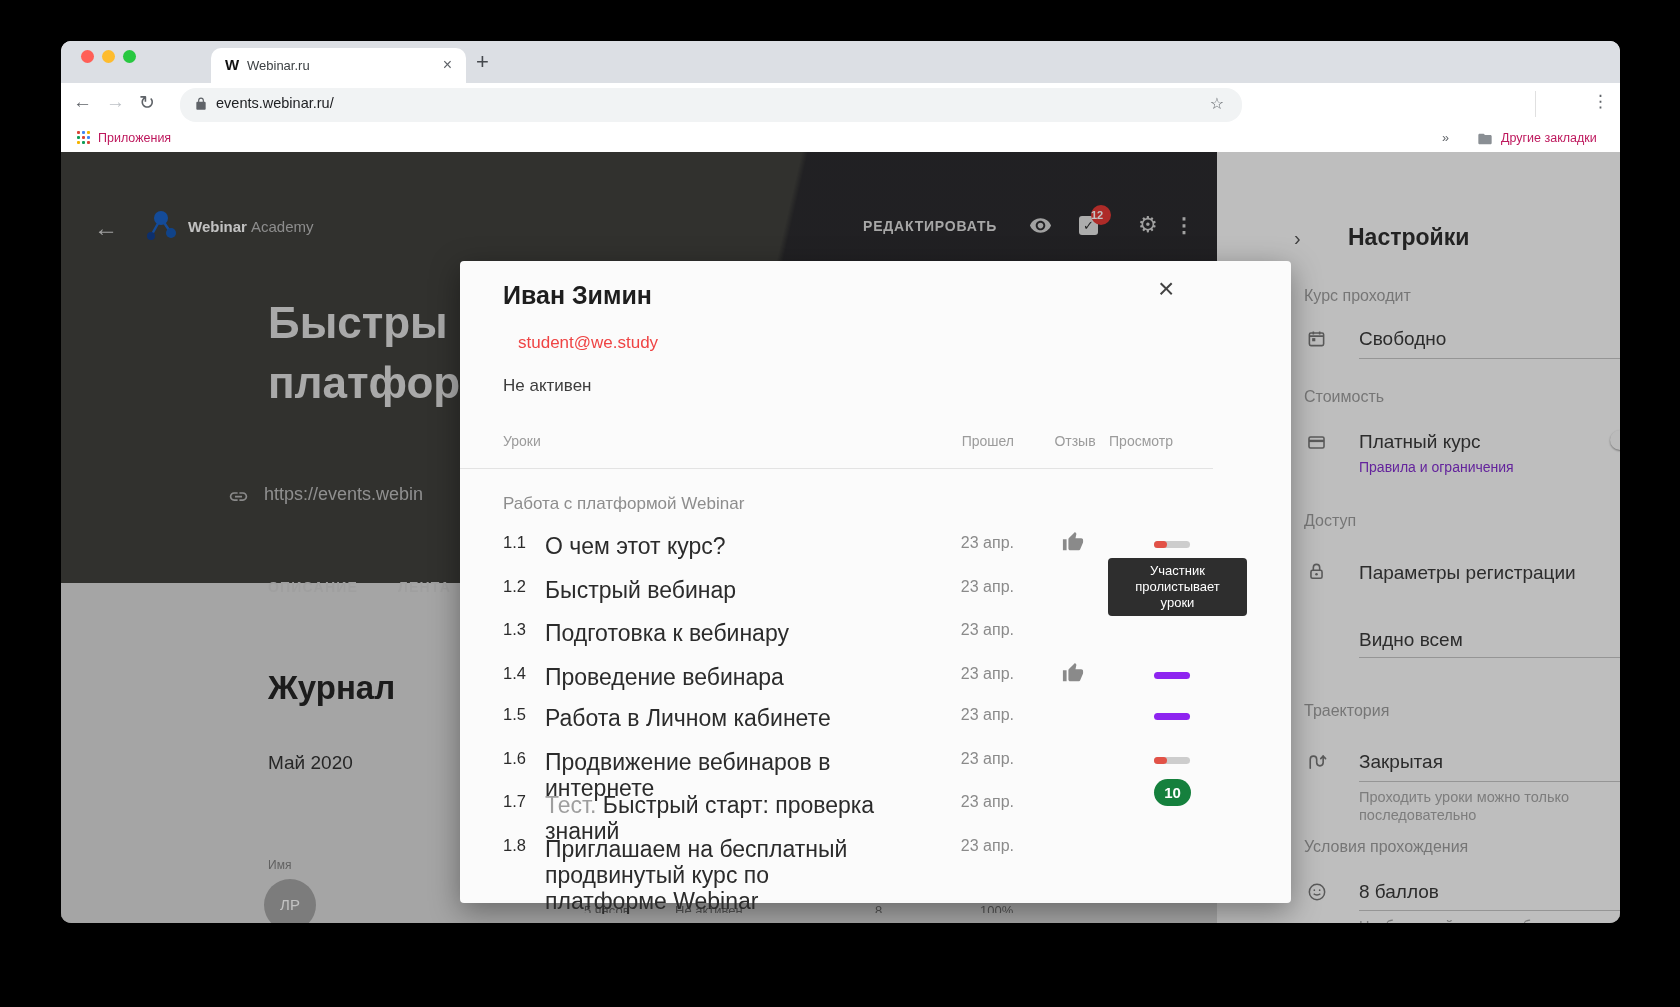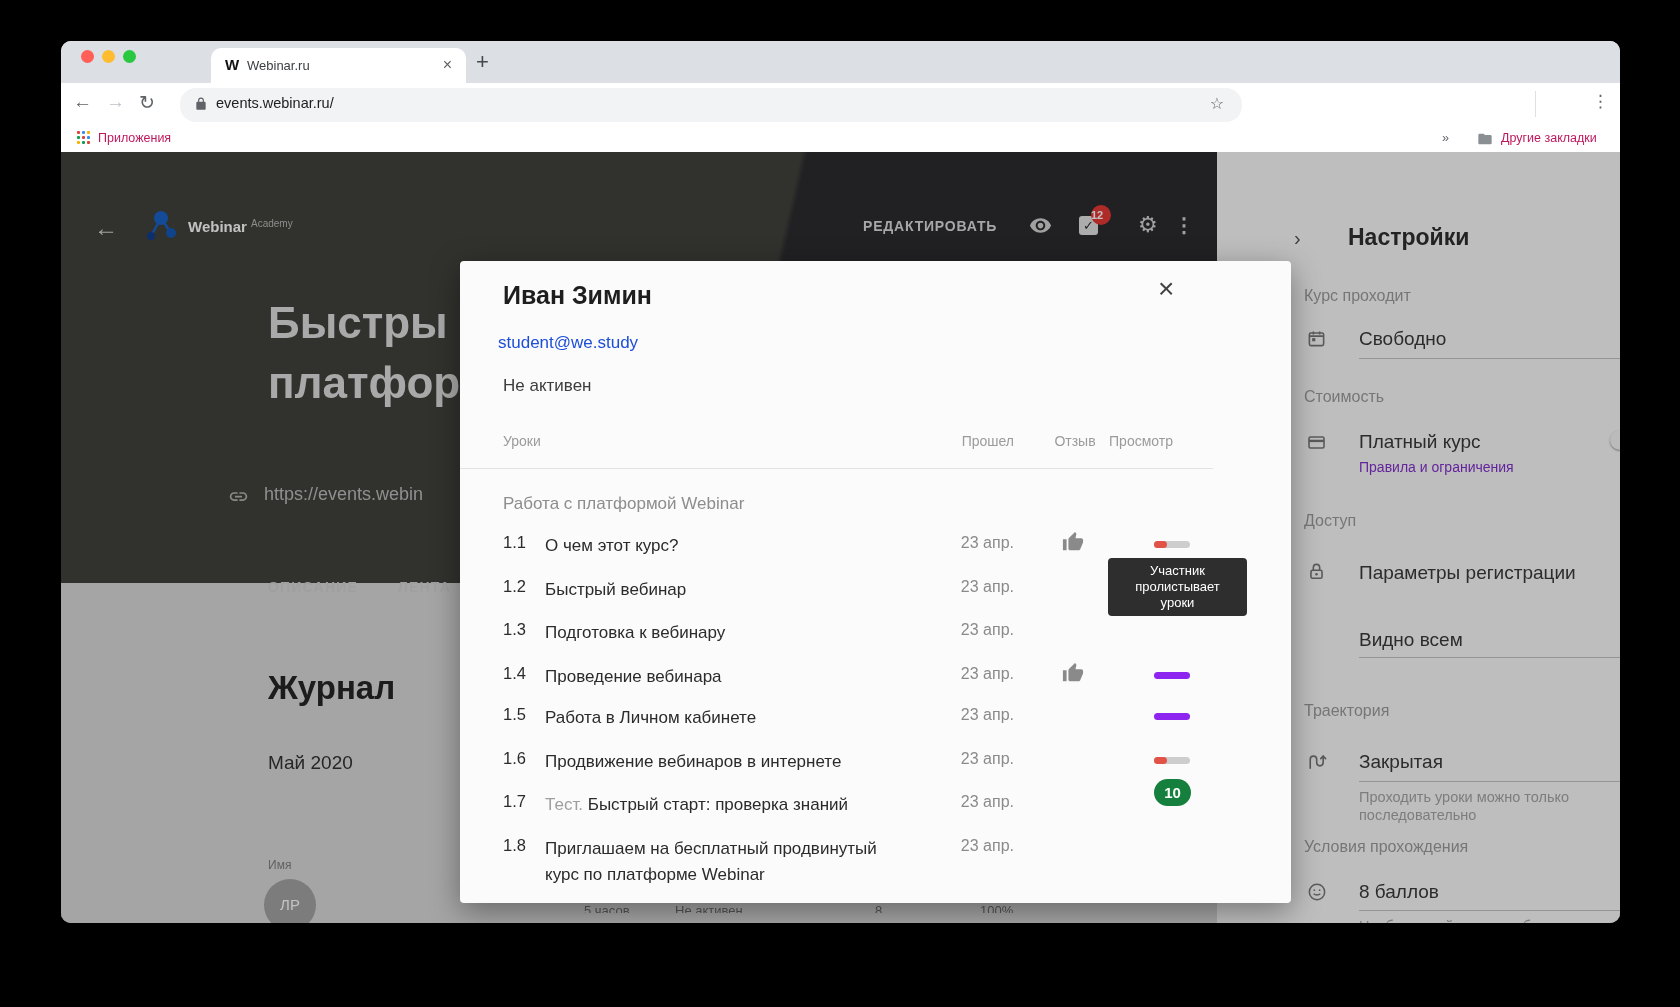--- a/index.html
+++ b/index.html
@@ -48,27 +48,27 @@
   .sb-value{position:absolute;left:142px;color:#3A3A3A;font-size:19px;}
   .sb-line{position:absolute;left:142px;width:296px;height:1px;background:#C4C4C4;}
   .sb-desc{position:absolute;left:142px;width:308px;color:#A5A5A5;font-size:14.5px;line-height:18px;}
   .sb-icon{position:absolute;left:90px;color:#777;}
   .dim{position:absolute;inset:0;background:rgba(0,0,0,0.24);z-index:20;}
   
   .modal{position:absolute;left:399px;top:109px;width:831px;height:642px;background:#FBFBFB;
          border-radius:4px;box-shadow:0 8px 30px rgba(0,0,0,.38);z-index:30;}
   .m-title{position:absolute;left:43px;top:20px;font-size:25px;font-weight:700;color:#1E1E1E;}
   .m-close{position:absolute;left:698px;top:12px;font-size:28px;color:#424242;font-weight:300;}
-  .m-email{position:absolute;left:38px;top:72px;font-size:17px;color:#1d4ed8;}
+  .m-email{position:absolute;left:58px;top:72px;font-size:17px;color:#ef4444;}
   .m-status{position:absolute;left:43px;top:115px;font-size:17px;color:#3D3D3D;}
   .m-colh{position:absolute;top:172px;font-size:14px;color:#9B9B9B;}
   .m-divider{position:absolute;left:0;top:207px;width:753px;height:1px;background:#E3E3E3;}
   .m-section{position:absolute;left:43px;top:233px;font-size:17px;color:#8D8D8D;}
   .m-num{position:absolute;left:43px;font-size:16.5px;color:#2B2B2B;}
-  .m-rowtitle{position:absolute;left:85px;width:345px;font-size:17px;color:#2B2B2B;line-height:26px;}
+  .m-rowtitle{position:absolute;left:85px;width:345px;font-size:23px;color:#2B2B2B;line-height:26px;}
   .m-prefix{color:#9E9E9E;}
   .m-date{position:absolute;left:414px;width:140px;text-align:right;font-size:16px;color:#8A8A8A;}
   .m-thumb{position:absolute;left:602px;}
   .m-bar{position:absolute;left:694px;width:36px;height:7px;border-radius:3.5px;}
   .m-bar .seg{position:absolute;left:0;top:0;width:13px;height:7px;border-radius:3.5px;}
   .m-badge{position:absolute;left:694px;width:37px;height:27px;border-radius:13.5px;
            color:#fff;font-size:15px;font-weight:700;text-align:center;line-height:27px;}
   .tooltip{position:absolute;left:1047px;top:406px;width:131px;background:rgba(30,30,30,0.93);
            border-radius:4px;color:#fff;font-size:13px;line-height:16px;text-align:center;
            padding:5px 4px;z-index:40;}
@@ -138,21 +138,21 @@
 
       <div class="cover"></div>
       <span class="hdr-ic" style="left:33px;top:62px;font-size:24px">←</span>
       <svg class="abs" style="left:83px;top:57px;z-index:11" viewBox="0 0 36 34" width="36" height="34">
         <path d="M17 9L7 27M17 9l10 15" stroke="#1B63C8" stroke-width="2.5"></path>
         <circle cx="17" cy="9" r="7" fill="#1B63C8"></circle>
           <circle cx="7" cy="27" r="4" fill="#123F8F"></circle>
           <circle cx="27" cy="24" r="5" fill="#1659B5"></circle>
       </svg>
       <span class="abs" style="left:127px;top:66px;font-size:15px;font-weight:700;color:#FFF;z-index:11">Webinar</span>
-      <span class="abs" style="left:190px;top:66px;font-size:10px;color:#B9B9B9;z-index:11">Academy</span>
+      <span class="abs" style="left:190px;top:66px;font-size:15px;color:#B9B9B9;z-index:11">Academy</span>
 
       <span class="abs" style="left:802px;top:66px;font-size:14px;font-weight:700;letter-spacing:.8px;color:#DCDCDC;z-index:11">РЕДАКТИРОВАТЬ</span>
       <svg class="hdr-ic" style="left:968px;top:62px" viewBox="0 0 24 24" width="23" height="23" fill="#D4D4D4">
           <path d="M12 4.5C7 4.5 2.73 7.61 1 12c1.73 4.39 6 7.5 11 7.5s9.27-3.11 11-7.5c-1.73-4.39-6-7.5-11-7.5zM12 17c-2.76 0-5-2.24-5-5s2.24-5 5-5 5 2.24 5 5-2.24 5-5 5zm0-8c-1.66 0-3 1.34-3 3s1.34 3 3 3 3-1.34 3-3-1.34-3-3-3z"></path>
         </svg>
       <div class="abs" style="left:1018px;top:64px;width:19px;height:19px;background:#E2E2E2;border-radius:3px;z-index:11;text-align:center;font-size:13px;color:#2E2E2E;line-height:19px">✓</div>
       <div class="badge-red" style="left:1030px;top:53px;width:20px;height:20px;line-height:20px">12</div>
       <span class="hdr-ic" style="left:1077px;top:60px;font-size:22px">⚙</span>
       <span class="hdr-ic" style="left:1113px;top:61px;font-size:20px;font-weight:700">⋮</span>
 

